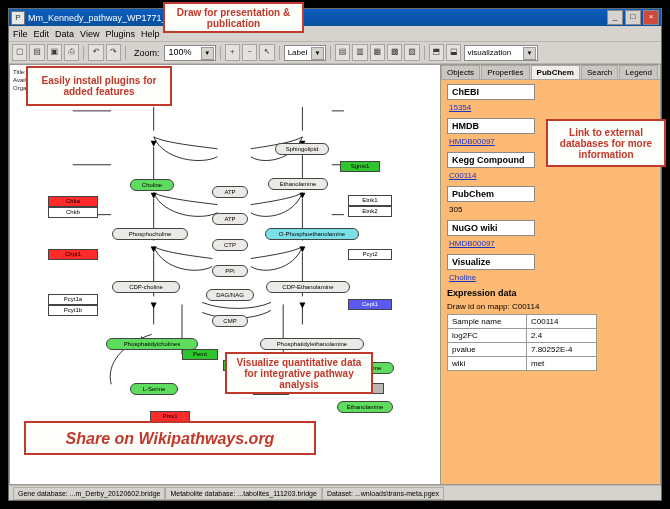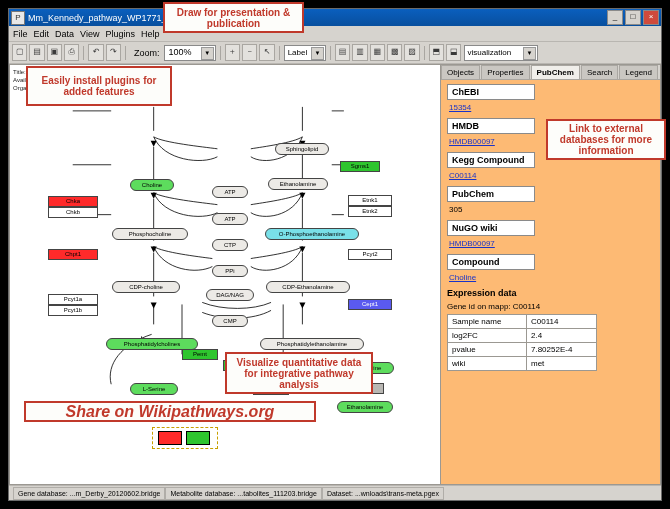--- a/index.html
+++ b/index.html
@@ -120,23 +120,23 @@
   }
   
   .callout{
     position:absolute;background:#fdfdfa;border:2px solid #c0392b;
     color:#c0392b;font-weight:bold;text-align:center;box-sizing:border-box;
     display:flex;align-items:center;justify-content:center;padding:3px 6px;
     line-height:11px;
   }
   #callout-draw{left:163px;top:2px;width:141px;height:31px;font-size:10px;}
   #callout-plugins{left:26px;top:66px;width:146px;height:40px;font-size:10px;}
-  #callout-links{left:546px;top:119px;width:120px;height:41px;font-size:10px;}
+  #callout-links{left:546px;top:119px;width:120px;height:48px;font-size:10px;}
   #callout-visualize{left:225px;top:352px;width:148px;height:42px;font-size:10px;}
-  #callout-share{left:24px;top:401px;width:292px;height:21px;font-size:16px;font-style:italic;}
+  #callout-share{left:24px;top:421px;width:292px;height:34px;font-size:16px;font-style:italic;}
 </style>
 </head>
 <body>
 
 <div class="app">
 
   <div class="titlebar">
     <div class="tb-icon">P</div>
     <div class="tb-title">Mm_Kennedy_pathway_WP1771_45176.gpml - PathVisio</div>
     <div class="tb-buttons">
@@ -308,25 +308,25 @@
 
         <div class="dbbox">Kegg Compound</div>
         <a class="dblink" href="#">C00114</a>
 
         <div class="dbbox">PubChem</div>
         <span class="dbplain">305</span>
 
         <div class="dbbox">NuGO wiki</div>
         <a class="dblink" href="#">HMDB00097</a>
 
-        <div class="dbbox">Compound</div>
+        <div class="dbbox">Visualize</div>
         <a class="dblink" href="#">Choline</a>
 
         <div class="exptitle">Expression data</div>
-        <div class="geneid">Gene id on mapp: C00114</div>
+        <div class="geneid">Draw id on mapp: C00114</div>
 
         <table class="exp">
           <tbody>
               <tr>
             <td class="k">Sample name</td>
             <td>C00114</td>
           </tr>
           <tr>
             <td class="k">log2FC</td>
             <td>2.4</td>

